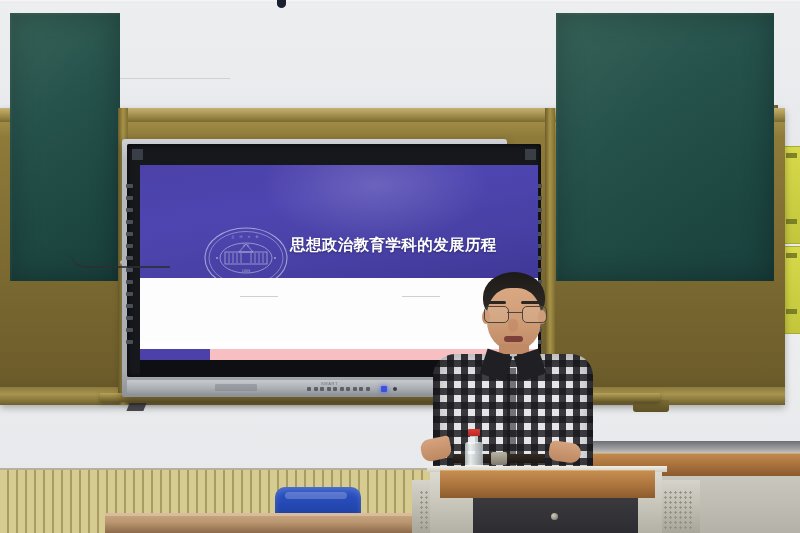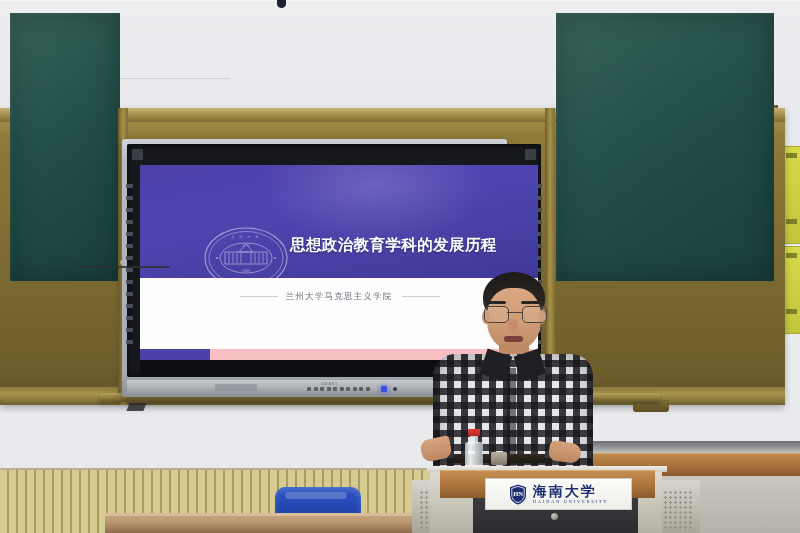--- a/index.html
+++ b/index.html
@@ -516,21 +516,20 @@
             <circle cx="14" cy="33" r="0.9" fill="#e8e8f6"></circle>
             <circle cx="72" cy="33" r="0.9" fill="#e8e8f6"></circle>
           </svg>
         </div>
 
         <div class="slide-title">思想政治教育学科的发展历程</div>
 
         <div class="slide-body"></div>
         <div class="slide-rule rule-l"></div>
         <div class="slide-rule rule-r"></div>
-        <div class="slide-org">兰州大学马克思主义学院</div>
 
         <div class="slide-strip">
           <div class="slide-strip-blue"></div>
         </div>
       </div>
 
       <div class="slide-void"></div>
     </div>
 
     <div class="ctrl-bar">
@@ -602,25 +601,14 @@
   <div class="podium-left-box"></div>
   <div class="podium-right-box"></div>
   <div class="grille grille-l"></div>
   <div class="grille grille-r"></div>
   <div class="podium-main"></div>
   <div class="podium-top-lip"></div>
   <div class="podium-main-wood"></div>
   <div class="podium-center-panel"></div>
   <div class="podium-lock"></div>
 
-  <div class="plaque">
-    <svg class="plaque-shield" viewBox="0 0 18 21" xmlns="http://www.w3.org/2000/svg">
-      <path d="M9 0.6 L17 3.2 V11 C17 16 13 19.4 9 20.4 C5 19.4 1 16 1 11 V3.2 Z" fill="#1c2d73"></path>
-      <path d="M9 2.4 L15.2 4.4 V11 C15.2 15 12.2 17.8 9 18.6 C5.8 17.8 2.8 15 2.8 11 V4.4 Z" fill="none" stroke="#ffffff" stroke-width="0.8"></path>
-      <text x="9" y="12.4" fill="#ffffff" font-size="6.4" font-weight="bold" font-family="Liberation Serif, serif" text-anchor="middle">HN</text>
-    </svg>
-    <div class="plaque-text">
-      <div class="plaque-cn">海南大学</div>
-      <div class="plaque-en">HAINAN UNIVERSITY</div>
-    </div>
-  </div>
 
 </div>
 
 </body></html>

